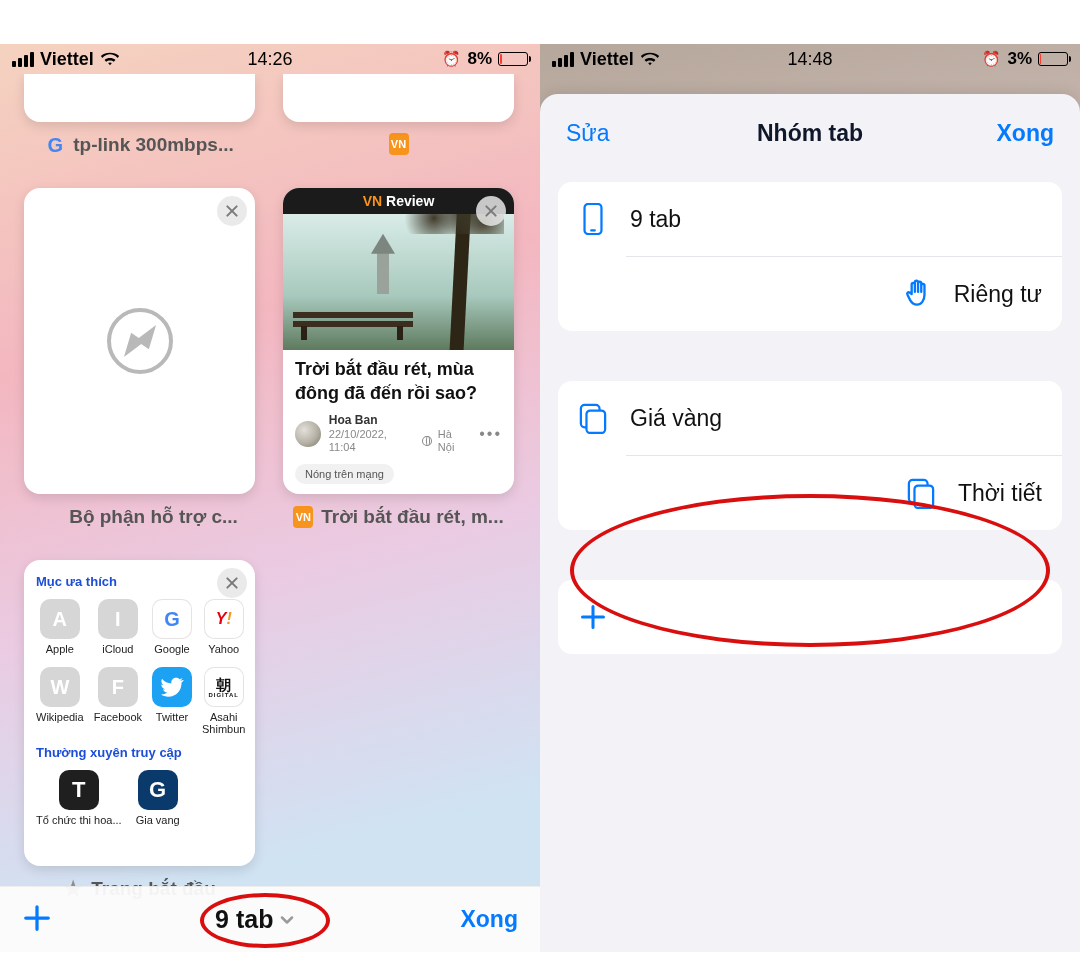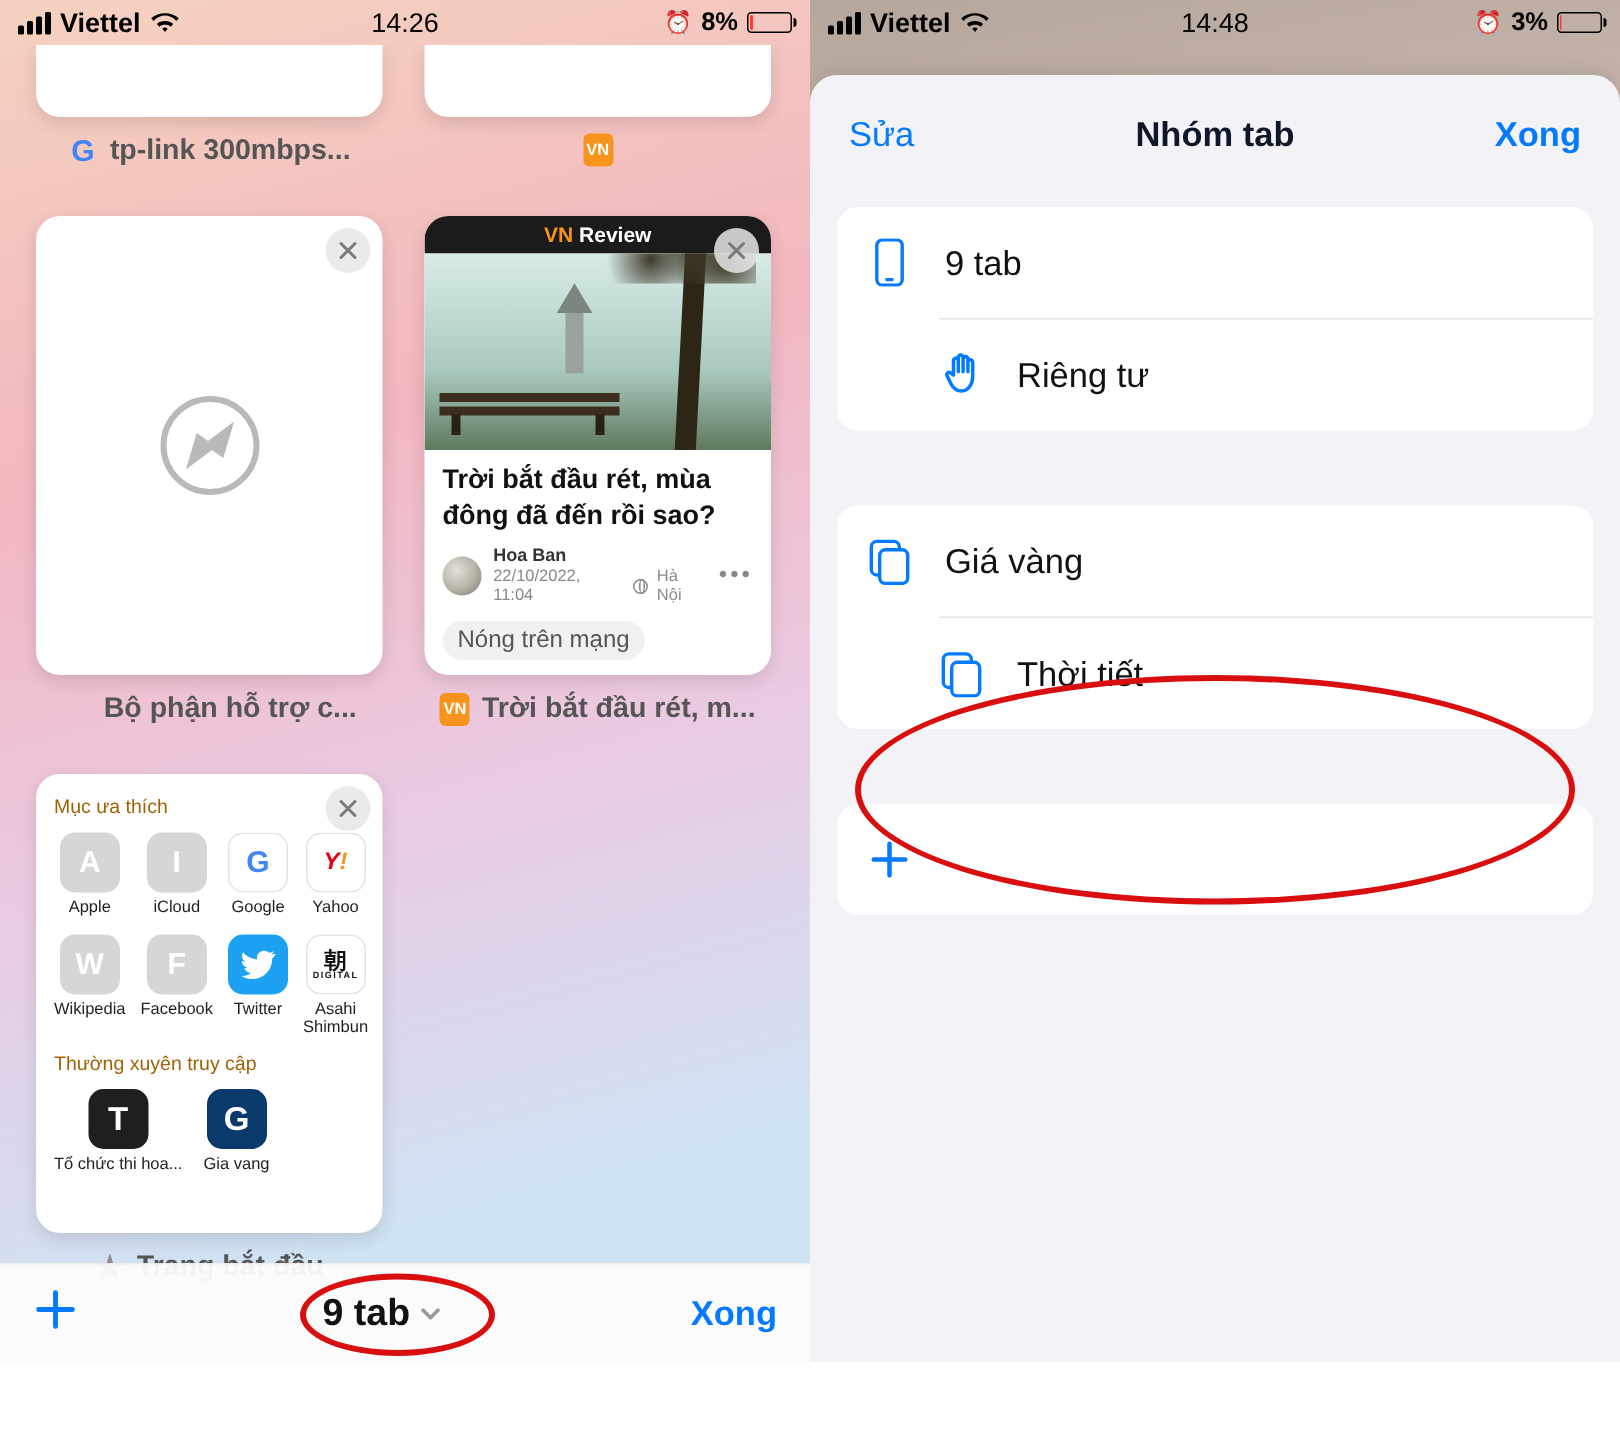--- a/index.html
+++ b/index.html
@@ -9,20 +9,21 @@
     width: 1080px;
     height: 957px;
     display: flex;
     overflow: hidden;
   }
   .phone {
     width: 540px;
     height: 908px;
     position: relative;
     overflow: hidden;
+    margin-top: 44px;
   }
   .phone.left {
     background: linear-gradient(165deg, #f5d2bf 0%, #f3b7c0 32%, #eacbe3 58%, #cfe3f3 85%);
   }
   .phone.right {
     background: linear-gradient(170deg, #b6a79c 0%, #c7b7af 20%, #e9e6e3 40%, #f0f0f0 60%);
   }
   
   .status-bar {
     height: 30px;
@@ -140,26 +141,26 @@
   .vnreview-body { padding: 8px 12px 10px 12px; }
   .vnreview-title { font-size: 18px; font-weight: 700; color:#111; line-height:1.3; }
   .vnreview-meta { display:flex; align-items:center; gap:8px; margin-top:8px; }
   .avatar-moon { width:26px; height:26px; border-radius:50%; background: radial-gradient(circle at 35% 35%, #e3e0da 0%, #b6b1a5 55%, #7b766b 100%); }
   .meta-text { font-size:11px; color:#333; line-height:1.2; }
   .meta-text .author { font-weight:700; font-size:12px; }
   .meta-sub { color:#888; display:flex; align-items:center; gap:6px; }
   .meta-dots { margin-left:auto; color:#888; font-size:16px; letter-spacing:2px; }
   .vnreview-tag {
     margin-top:10px; display:inline-block; padding:4px 10px; border-radius:14px;
-    background:#f1f1f1; font-size:16px; color:#555;
+    background:#f1f1f1; font-size:11px; color:#555;
   }
   
   .row3 { margin-top: 32px; }
   .row3 .thumb { height: 306px; padding: 14px 12px 10px 12px; }
-  .startpage h4 { font-size: 13px; font-weight:400; color:#a16207; margin-bottom:10px; }
+  .startpage h4 { font-size: 13px; font-weight:700; color:#1d4ed8; margin-bottom:10px; }
   .fav-grid { display:grid; grid-template-columns: repeat(4, 1fr); gap: 6px 10px; }
   .fav-item { display:flex; flex-direction:column; align-items:center; }
   .fav-icon {
     width: 40px; height: 40px; border-radius: 10px;
     display:flex; align-items:center; justify-content:center; font-weight:700; font-size:20px;
   }
   .fav-gray { background:#d6d6d6; color:#fff; }
   .fav-round { border-radius: 10px; background:#fff; box-shadow: inset 0 0 0 1px #e3e3e3; }
   .fav-label { font-size:11px; color:#222; text-align:center; margin-top:4px; line-height:1.1; min-height:18px; }
   .freq-row { display:flex; gap: 14px; margin-top:4px; }
@@ -214,21 +215,21 @@
   .sheet-header .title { position:absolute; left:50%; transform:translateX(-50%); font-size:23px; font-weight:700; color:#0f172a;}
   .sheet-header .edit, .sheet-header .done { font-size:23px; color:#047aff; }
   .sheet-header .done { font-weight:600; }
   .list-group {
     margin: 14px 18px 0 18px; background:#fff; border-radius: 14px; overflow:hidden;
   }
   .list-row {
     display:flex; align-items:center; padding: 20px 20px; gap: 22px;
     font-size: 23px; color:#111;
   }
-  .list-row + .list-row { border-top: 1px solid #e6e6ea; margin-left: 68px; padding-left: 0; }
+  .list-row + .list-row { border-top: 1px solid #e6e6ea; margin-left: 68px; padding-left: 0; justify-content: flex-end; }
   .list-group.g2 { margin-top: 50px; }
   .list-group.g3 { margin-top: 50px; }
   .row-icon { width: 30px; height: 34px; flex:0 0 30px; display:flex; align-items:center; justify-content:center; color:#047aff; }
   .row-icon svg { width:28px; height:32px; }
   .plus-svg { width:28px; height:28px; }
 </style>
 </head>
 <body>
 
 <div class="phone left">

